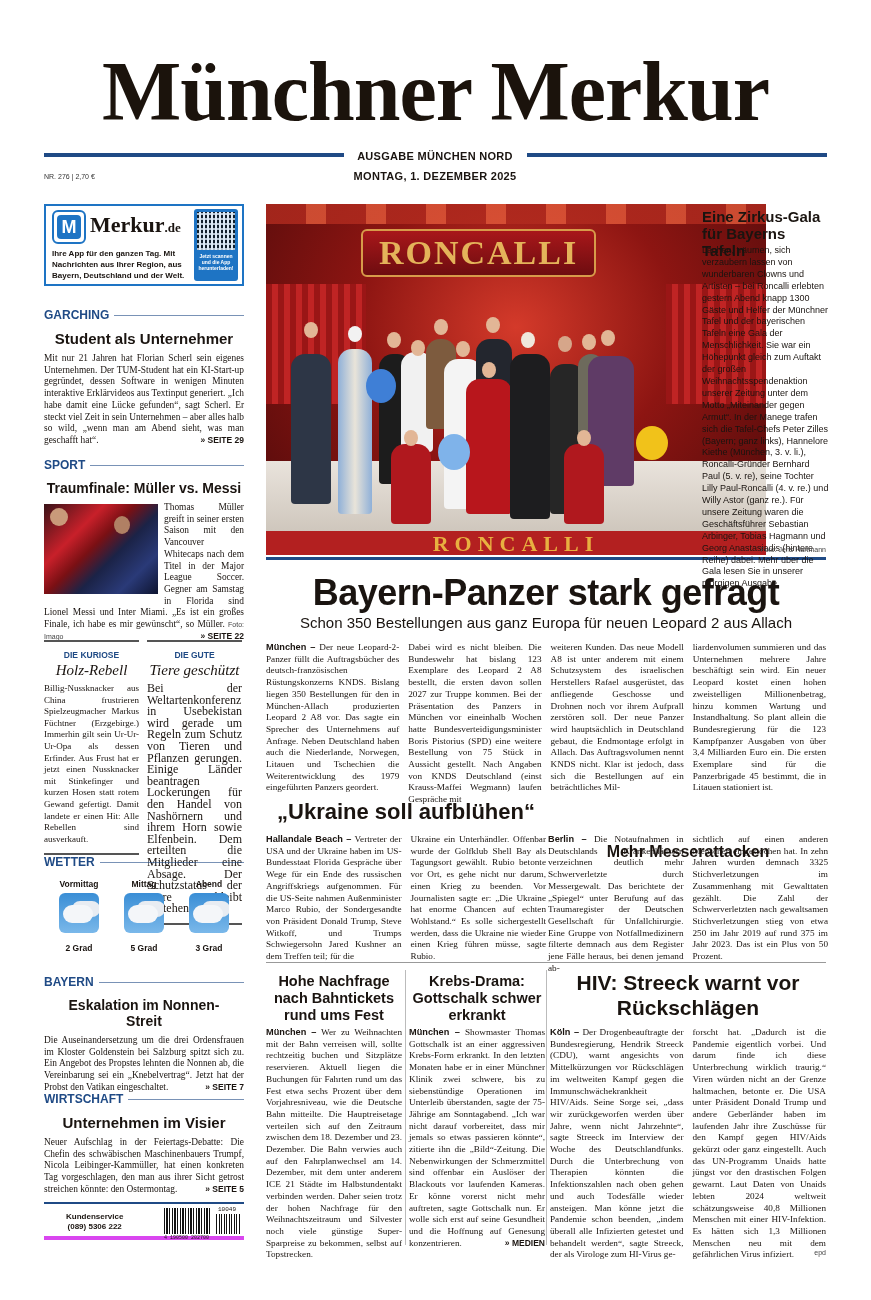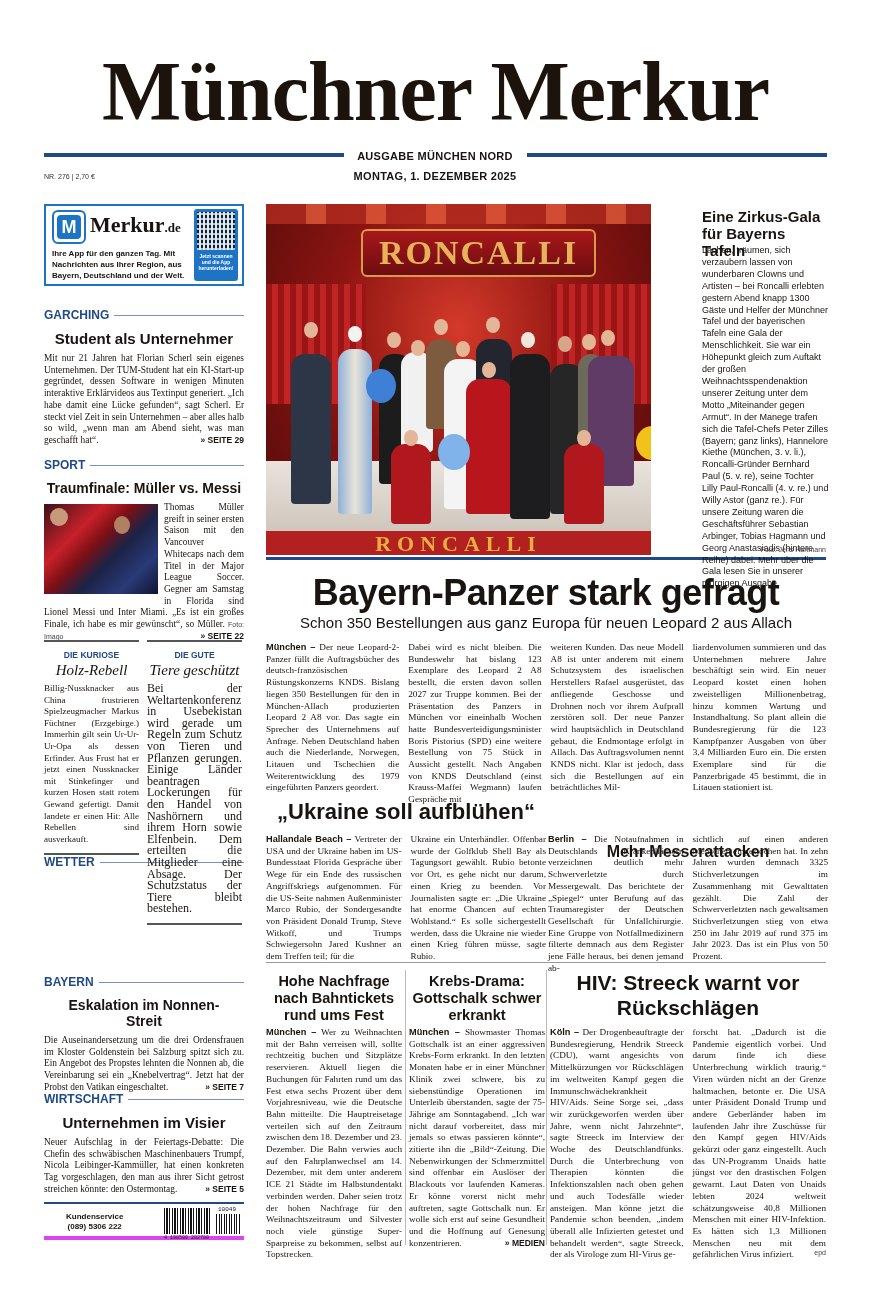--- a/index.html
+++ b/index.html
@@ -54,21 +54,21 @@
   .weather .w .deg { font: 700 8.5px "Liberation Sans", sans-serif; margin-top: 10px; }
 
   .footer-box { border-top: 2px solid #1f4a85; border-bottom: 4px solid #d946ef; height: 38px; position: relative; }
   .footer-box .ks { position: absolute; left: 22px; top: 8px; font: 700 8px/10px "Liberation Sans", sans-serif; text-align: center; }
   .barcode { position: absolute; left: 120px; top: 4px; width: 48px; height: 26px; background: repeating-linear-gradient(90deg, #111 0 1px, #fff 1px 2px, #111 2px 4px, #fff 4px 5px, #111 5px 6px, #fff 6px 8px); }
   .barcode2 { position: absolute; left: 172px; top: 10px; width: 24px; height: 20px; background: repeating-linear-gradient(90deg, #111 0 1px, #fff 1px 3px, #111 3px 4px, #fff 4px 5px); }
   .barcode-num { position: absolute; left: 120px; top: 31px; font: 5px "Liberation Mono", monospace; }
   .barcode-addon { position: absolute; left: 174px; top: 2px; font: 6px "Liberation Mono", monospace; }
 
   
-  .photo { left: 266px; top: 204px; width: 385px; height: 351px; background: radial-gradient(ellipse at 50% 35%, #d43a2a 0%, #8d1512 45%, #4b0a0a 100%); overflow: hidden; }
+  .photo { left: 266px; top: 204px; width: 500px; height: 351px; background: radial-gradient(ellipse at 50% 35%, #d43a2a 0%, #8d1512 45%, #4b0a0a 100%); overflow: hidden; }
   .photo .sign { position: absolute; left: 95px; top: 25px; width: 235px; height: 48px; border-radius: 6px; background: linear-gradient(180deg, #a8171a, #6e0d10); border: 2px solid #d79b4a; color: #e4b35a; font: 700 34px "Liberation Serif", serif; text-align: center; line-height: 44px; letter-spacing: 2px; }
   .photo .top-deco { position: absolute; left: 0; top: 0; right: 0; height: 20px; background: repeating-linear-gradient(90deg, #b22b1f 0 40px, #e35a3a 40px 60px); opacity: .8; }
   .photo .curtain { position: absolute; top: 80px; width: 100px; height: 120px; background: repeating-linear-gradient(90deg, #9a1616 0 6px, #c02424 6px 12px); }
   .photo .floor { position: absolute; left: 0; right: 0; bottom: 0; height: 24px; background: #b32020; color: #e8b040; font: 700 22px "Liberation Serif", serif; text-align: center; letter-spacing: 6px; line-height: 26px; overflow: hidden; }
   .photo .stage { position: absolute; left: 0; right: 0; bottom: 24px; height: 70px; background: linear-gradient(180deg, #e9e3dc, #cfc7bd); }
   .photo .person { position: absolute; border-radius: 14px 14px 4px 4px; }
   .photo .head { position: absolute; width: 14px; height: 16px; border-radius: 50%; background: #e2b696; }
   .photo .balloon { position: absolute; border-radius: 50%; }
   .photo-caption-rule { left: 266px; top: 557px; width: 560px; height: 3px; background: #1f4a85; }
 
@@ -136,20 +136,37 @@
 <div class="abs" style="left:147px;top:640px;width:95px;">
   <div class="mini-rule"></div>
   <div class="mini-head" style="margin-top:8px;">DIE GUTE</div>
   <div class="mini-title">Tiere geschützt</div>
   <div class="body-text" style="font-size:12px;line-height:11.6px;">Bei der Weltartenkonferenz in Usebekistan wird gerade um Regeln zum Schutz von Tieren und Pflanzen gerungen. Einige Länder beantragen Lockerungen für den Handel von Nashörnern und ihrem Horn sowie Elfenbein. Dem erteilten die Mitglieder eine Absage. Der Schutzstatus der Tiere bleibt bestehen.</div>
   <div class="mini-rule" style="margin-top:8px;"></div>
 </div>
 
 <div class="abs left-col" style="top:855px;">
   <div class="kicker">WETTER</div>
+  <div class="weather" style="margin-top:10px;">
+    <div class="w">
+      <div class="lbl">Vormittag</div>
+      <div class="ic"></div>
+      <div class="deg">2 Grad</div>
+    </div>
+    <div class="w">
+      <div class="lbl">Mittag</div>
+      <div class="ic"></div>
+      <div class="deg">5 Grad</div>
+    </div>
+    <div class="w">
+      <div class="lbl">Abend</div>
+      <div class="ic"></div>
+      <div class="deg">3 Grad</div>
+    </div>
+  </div>
 </div>
 
 <div class="abs left-col" style="top:975px;">
   <div class="kicker">BAYERN</div>
   <div class="head-sans" style="font-size:14px;margin:8px 9px 6px;">Eskalation im Nonnen-Streit</div>
   <div class="body-text"><span>Die Auseinandersetzung um die drei Ordensfrauen im Kloster Goldenstein bei Salzburg spitzt sich zu. Ein Angebot des Propstes lehnten die Nonnen ab, die Vereinbarung sei ein „Knebelvertrag“. Jetzt hat der Probst den Vatikan eingeschaltet.</span> <span class="ref">» SEITE 7</span></div>
 </div>
 
 <div class="abs left-col" style="top:1092px;">
   <div class="kicker">WIRTSCHAFT</div>

